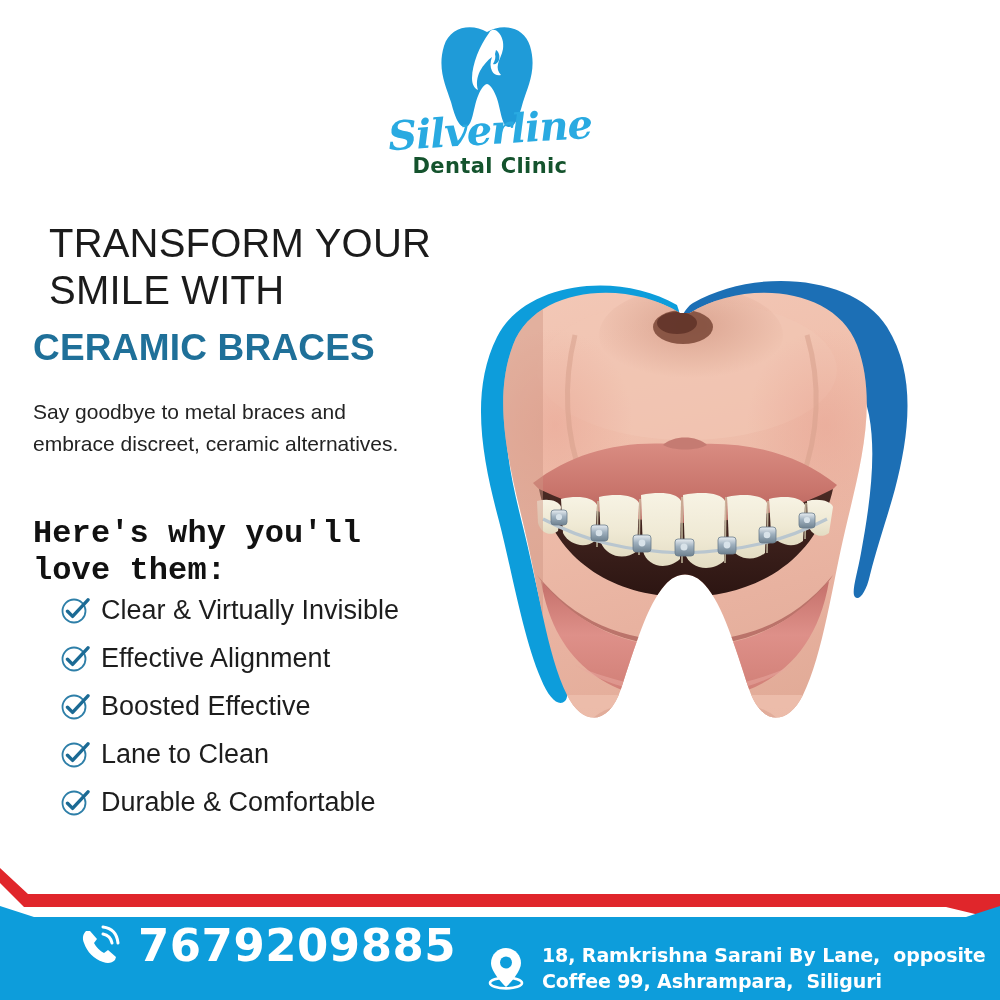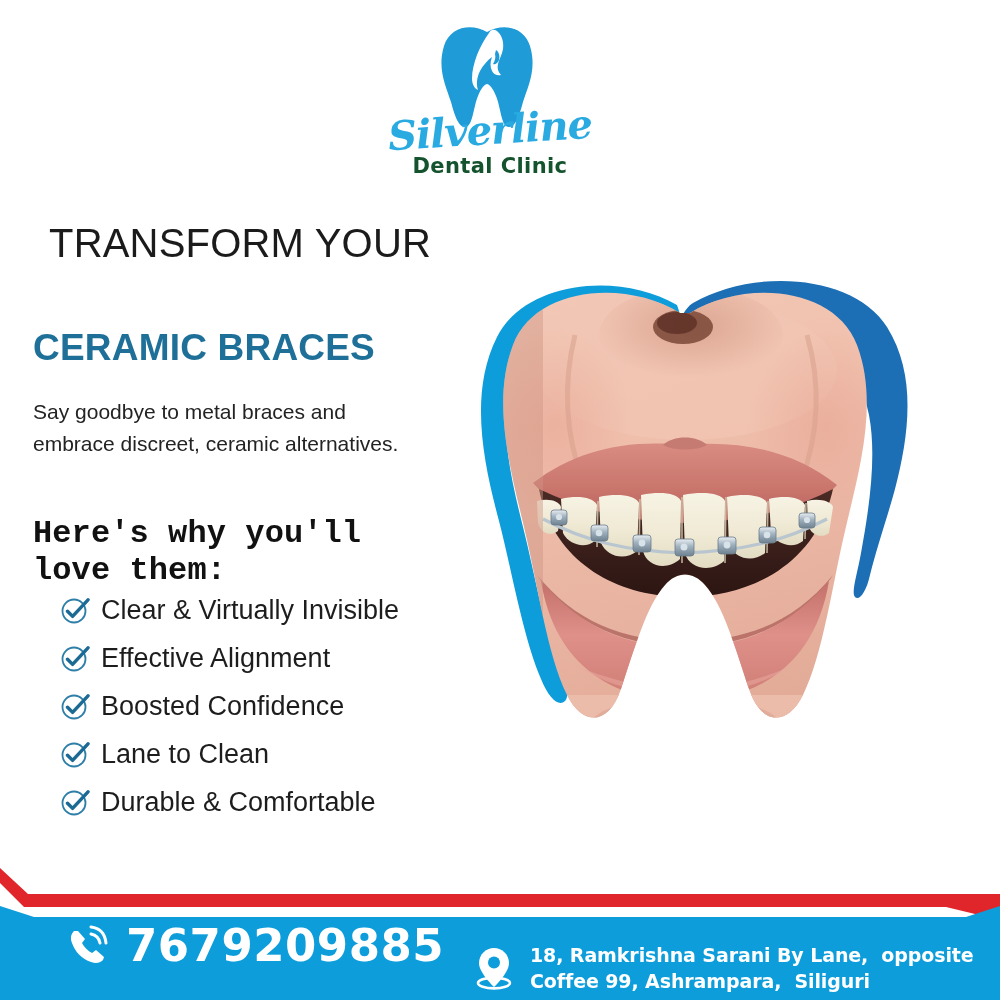--- a/index.html
+++ b/index.html
@@ -145,21 +145,21 @@
   #footer {
     position: absolute;
     left: 0;
     top: 860px;
     width: 1000px;
     height: 140px;
   }
   #footer-svg { position: absolute; left: 0; top: 0; }
   #footer-content {
     position: absolute;
-    left: 0;
+    left: 12px;
     top: 0;
     width: 980px;
     height: 140px;
     padding-left: 8px;
   }
   #phone-group {
     position: absolute;
     left: 64px;
     top: 62px;
     display: flex;
@@ -214,20 +214,21 @@
         <path d="M64 26 C67 28 68 32 67 36 C66 39 63 41 61 40
                  C63 37 64 33 63 30 Z" fill="#1F9BD8"></path>
       </svg>
     </div>
     <div id="logo-script">Silverline</div>
     <div id="logo-sub">Dental Clinic</div>
   </div>
 
   <div id="headline">
     <div>TRANSFORM YOUR</div>
+    <div>SMILE WITH</div>
   </div>
 
   <div id="subhead">CERAMIC BRACES</div>
 
   <div id="body-copy">Say goodbye to metal braces and embrace discreet, ceramic alternatives.</div>
 
   <div id="why-line">Here's why you'll love them:</div>
 
   <div id="benefits">
 
@@ -251,21 +252,21 @@
       <span class="benefit-label">Effective Alignment</span>
     </div>
 
     <div class="benefit-row">
       <span class="benefit-icon">
         <svg viewBox="0 0 30 30" width="30" height="30">
           <circle cx="14" cy="16" r="11.5" fill="none" stroke="#2E7FA8" stroke-width="1.8"></circle>
           <path d="M7.5 16.2 L12.6 21.4 L28 4.8" fill="none" stroke="#1B6A94" stroke-width="3.4" stroke-linecap="round" stroke-linejoin="round"></path>
         </svg>
       </span>
-      <span class="benefit-label">Boosted Confidence</span>
+      <span class="benefit-label">Boosted Effective</span>
     </div>
 
     <div class="benefit-row">
       <span class="benefit-icon">
         <svg viewBox="0 0 30 30" width="30" height="30">
           <circle cx="14" cy="16" r="11.5" fill="none" stroke="#2E7FA8" stroke-width="1.8"></circle>
           <path d="M7.5 16.2 L12.6 21.4 L28 4.8" fill="none" stroke="#1B6A94" stroke-width="3.4" stroke-linecap="round" stroke-linejoin="round"></path>
         </svg>
       </span>
       <span class="benefit-label">Lane to Clean</span>

